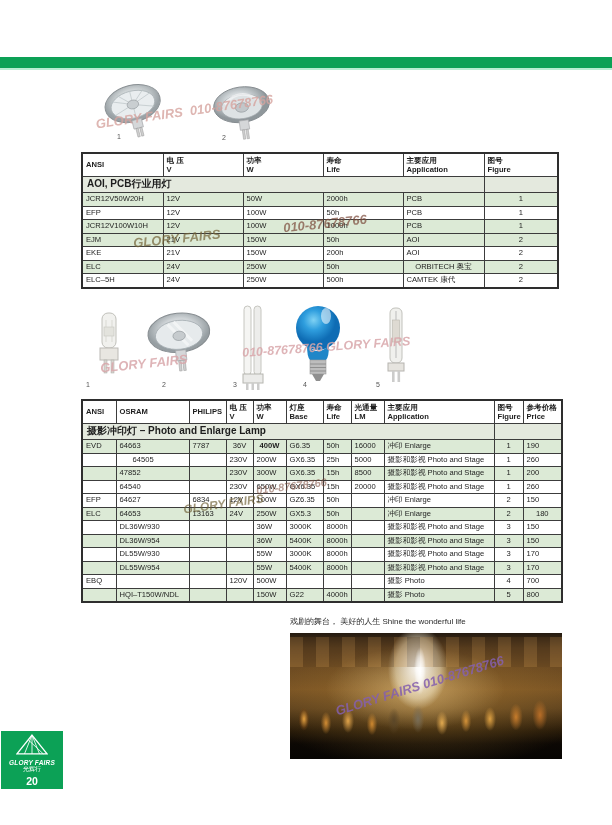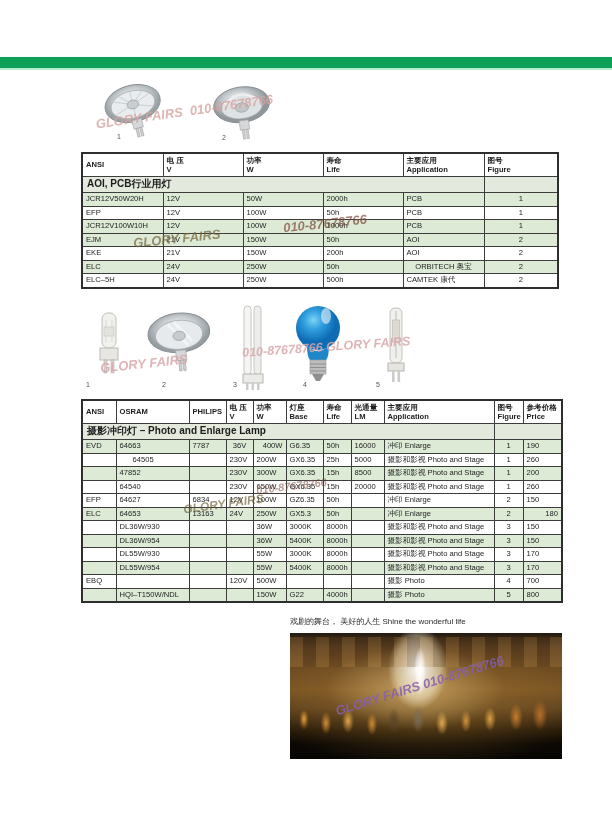--- a/index.html
+++ b/index.html
@@ -379,21 +379,21 @@
             <div>Price</div>
           </th>
       </tr>
     </thead>
     <tbody>
         <tr class="tint">
           <td style="text-align: left;">EVD</td>
           <td style="text-align: left;">64663</td>
           <td style="text-align: left;">7787</td>
           <td style="text-align: center;">36V</td>
-          <td style="text-align: right;">400W</td>
+          <td style="text-align: center; font-weight: bold;">400W</td>
           <td style="text-align: left;">G6.35</td>
           <td style="text-align: left;">50h</td>
           <td style="text-align: left;">16000</td>
           <td style="text-align: left;">冲印  Enlarge</td>
           <td style="text-align: center;">1</td>
           <td style="text-align: left;">190</td>
         </tr>
         <tr>
           <td style="text-align: left;"></td>
           <td style="text-align: left; padding-left: 16px;">64505</td>
@@ -450,21 +450,21 @@
           <td style="text-align: left;">ELC</td>
           <td style="text-align: left;">64653</td>
           <td style="text-align: left;">13163</td>
           <td style="text-align: left;">24V</td>
           <td style="text-align: left;">250W</td>
           <td style="text-align: left;">GX5.3</td>
           <td style="text-align: left;">50h</td>
           <td style="text-align: left;"></td>
           <td style="text-align: left;">冲印  Enlarge</td>
           <td style="text-align: center;">2</td>
-          <td style="text-align: right;">180</td>
+          <td style="text-align: center;">180</td>
         </tr>
         <tr>
           <td style="text-align: left;"></td>
           <td style="text-align: left;">DL36W/930</td>
           <td style="text-align: left;"></td>
           <td style="text-align: left;"></td>
           <td style="text-align: left;">36W</td>
           <td style="text-align: left;">3000K</td>
           <td style="text-align: left;">8000h</td>
           <td style="text-align: left;"></td>
@@ -549,14 +549,25 @@
 
   <div class="wm wm-top"><span>GLORY FAIRS</span>&nbsp;&nbsp;<span>010-87678766</span></div>
   <div class="wm wm-t1a">GLORY FAIRS</div>
   <div class="wm wm-t1b">010-87678766</div>
   <div class="wm wm-mid1">GLORY FAIRS</div>
   <div class="wm wm-mid2">010-87678766 GLORY FAIRS</div>
   <div class="wm wm-t2a">GLORY FAIRS</div>
   <div class="wm wm-t2b">010-87678766</div>
   <div class="wm wm-photo">GLORY FAIRS 010-87678766</div>
 
+  <div class="logo-box">
+    <span>
+      <svg width="32" height="21" viewBox="0 0 34 22">
+        <path d="M17 1 L33 21 L1 21 Z" fill="none" stroke="#fff" stroke-width="1.4"></path>
+        <path d="M17 1 L9 21 M17 1 L17 21 M17 1 L25 21 M13 6 L29 21" stroke="#fff" stroke-width="0.9" fill="none"></path>
+      </svg>
+    </span>
+    <span class="logo-brand">GLORY FAIRS</span>
+    <span class="logo-cn">光辉行</span>
+    <span class="logo-page">20</span>
+  </div>
 
 </div>
 
 </body></html>

